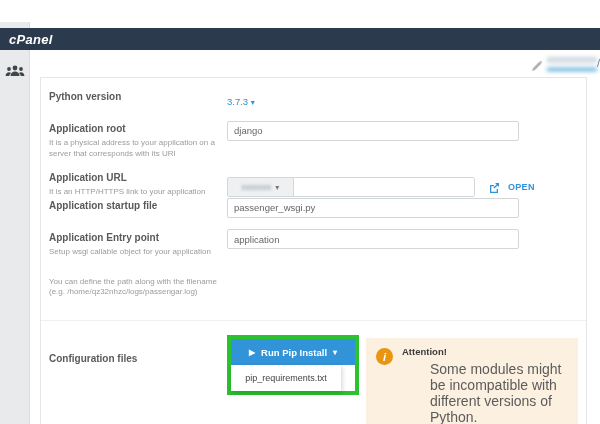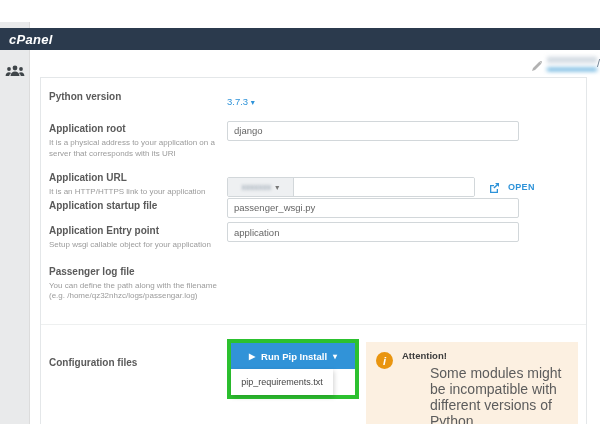--- a/index.html
+++ b/index.html
@@ -92,21 +92,21 @@
   .config-row { margin-top: 14px; }
   .config-stack { display: flex; align-items: flex-start; gap: 7px; }
   .green-box { border: 4px solid #2cc12f; background: #fff; width: 132px; flex: none; }
   .pip-btn {
     width: 100%; height: 26px; background: #3193d8; border: none; cursor: pointer;
     color: #fff; font-size: 9.5px; font-weight: 700;
     display: flex; align-items: center; justify-content: center; gap: 6px;
     font-family: "Liberation Sans", sans-serif;
   }
   .pip-btn .play { font-size: 8px; }
-  .pip-menu { background: #fff; width: 102px; box-shadow: 1px 2px 5px rgba(0,0,0,.18); }
+  .pip-menu { background: #fff; width: 110px; box-shadow: 1px 2px 5px rgba(0,0,0,.18); }
   .pip-menu-item {
     font-size: 9px; color: #444; text-align: center; padding: 8px 4px; cursor: pointer;
   }
   .attention {
     flex: 1; background: #fcf0e1; padding: 8px 10px 9px 10px;
     display: flex; gap: 9px; align-items: flex-start; margin-top: 3px;
   }
   .info-circle {
     width: 17px; height: 17px; border-radius: 50%; background: #e9950f; flex: none;
     color: #fff; font-size: 11px; font-weight: 700; font-style: italic;
@@ -222,33 +222,32 @@
 
     <div class="row" style="">
       <div class="row-left">
         <div class="field-label">Application startup file</div>
       </div>
       <div class="row-right">
         <input class="tb" type="text" value="passenger_wsgi.py" style="">
       </div>
     </div>
 
-    <div class="row" style="margin-top:4px;">
+    <div class="row" style="margin-top:11px;">
       <div class="row-left">
         <div class="field-label">Application Entry point</div>
         <div class="helper">Setup wsgi callable object for your application</div>
       </div>
       <div class="row-right">
         <input class="tb" type="text" value="application" style="">
       </div>
     </div>
 
     <div class="row" style="margin-top:12px;">
       <div class="row-left">
-        <div class="field-label">Passenger log file</div>
         <div class="helper">You can define the path along with the filename (e.g. /home/qz32nhzc/logs/passengar.log)</div>
       </div>
     </div>
 
     <div class="divider" style="margin-top:22px;"></div>
 
     <div class="row config-row">
       <div class="row-left" style="padding-top:18px;">
         <div class="field-label">Configuration files</div>
       </div>

